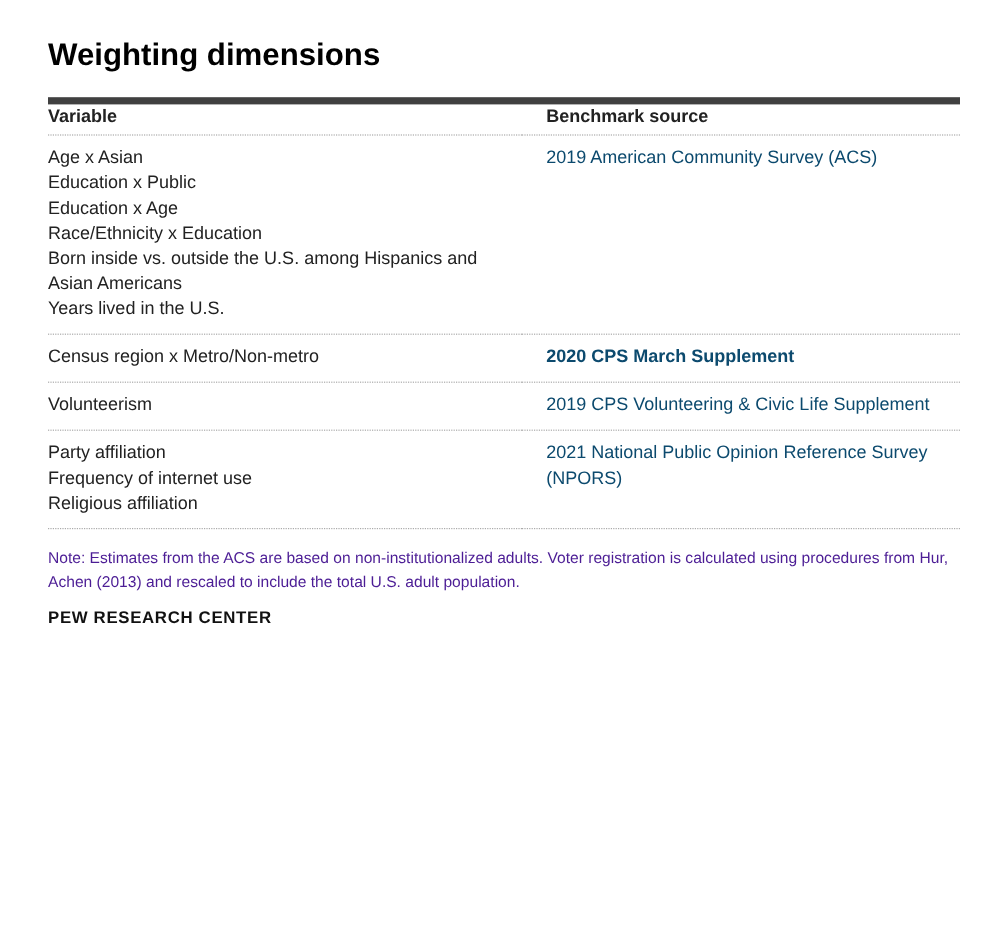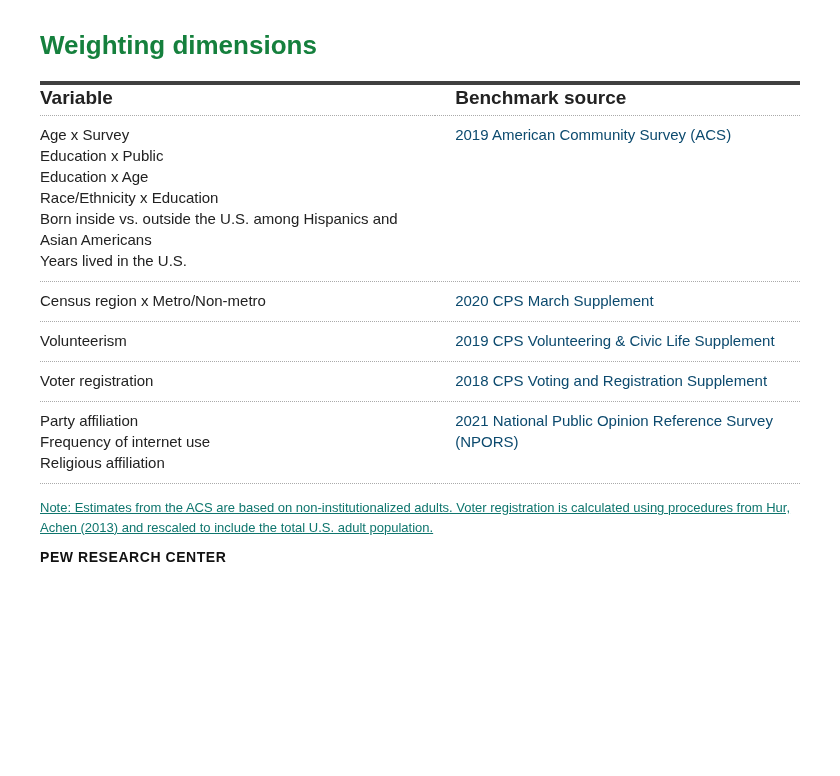--- a/index.html
+++ b/index.html
@@ -15,34 +15,34 @@
       color: #222;
       width: 840px;
       min-height: 776px;
       padding: 30px 40px 30px 40px;
     }
 
     .main-title {
       font-size: 26px;
       font-weight: 800;
       margin-bottom: 20px;
-      color: #15803d;
+      color: #000000;
       font-family: Franklin Gothic Medium, Arial Narrow, Arial, sans-serif;
     }
 
     table {
       width: 100%;
       border-collapse: collapse;
     }
 
     thead th {
       font-weight: 700;
-      font-size: 19px;
+      font-size: 15px;
       padding: 2px 0 6px 0;
-      border-top: 4px solid #404040;
+      border-top: 6px solid #404040;
       border-bottom: 1px dotted #aaa;
       text-align: left;
     }
 
     thead th.right {
       text-align: left;
       padding-left: 20px;
     }
 
     .col-variable {
@@ -81,24 +81,23 @@
 
     .benchmark-text {
       font-size: 15px;
       color: #0c4a6e;
       line-height: 1.4;
     }
 
     .note-section {
       margin-top: 14px;
       font-size: 13px;
-      color: #0f766e;
+      color: #4c1d95;
       line-height: 1.5;
       border-top: none;
-      text-decoration: underline;
     }
 
     .pew-label {
       margin-top: 12px;
       font-weight: 800;
       font-size: 14px;
       color: #111;
       letter-spacing: 0.04em;
     }
   </style>
@@ -111,53 +110,45 @@
   <thead>
     <tr>
       <th class="col-variable">Variable</th>
       <th class="col-benchmark right">Benchmark source</th>
     </tr>
   </thead>
   <tbody id="table-body">
   <tr class="group-row first-group">
         <td style="border-bottom: 1px dotted rgb(170, 170, 170); padding-bottom: 10px; padding-top: 8px; vertical-align: top;">
           <ul class="variable-list">
-            <li>Age x Survey</li>
+            <li>Age x Asian</li>
             <li>Education x Public</li>
             <li>Education x Age</li>
             <li>Race/Ethnicity x Education</li>
             <li>Born inside vs. outside the U.S. among Hispanics and Asian Americans</li>
             <li>Years lived in the U.S.</li>
           </ul>
         </td>
         <td class="benchmark-cell" style="border-bottom: 1px dotted rgb(170, 170, 170); padding-bottom: 10px; padding-top: 8px; vertical-align: top; padding-left: 20px;"><span class="benchmark-text">2019 American Community Survey (ACS)</span></td>
       </tr>
       <tr class="group-row">
         <td style="border-bottom: 1px dotted rgb(170, 170, 170); padding-bottom: 10px; border-top: 1px dotted rgb(170, 170, 170); padding-top: 8px; vertical-align: top;">
           <ul class="variable-list">
             <li>Census region x Metro/Non-metro</li>
           </ul>
         </td>
-        <td class="benchmark-cell" style="border-bottom: 1px dotted rgb(170, 170, 170); padding-bottom: 10px; border-top: 1px dotted rgb(170, 170, 170); padding-top: 8px; vertical-align: top; padding-left: 20px;"><span class="benchmark-text">2020 CPS March Supplement</span></td>
+        <td class="benchmark-cell" style="border-bottom: 1px dotted rgb(170, 170, 170); padding-bottom: 10px; border-top: 1px dotted rgb(170, 170, 170); padding-top: 8px; vertical-align: top; padding-left: 20px; font-weight: bold;"><span class="benchmark-text">2020 CPS March Supplement</span></td>
       </tr>
       <tr class="group-row">
         <td style="border-bottom: 1px dotted rgb(170, 170, 170); padding-bottom: 10px; border-top: 1px dotted rgb(170, 170, 170); padding-top: 8px; vertical-align: top; margin-left: 43px;">
           <ul class="variable-list">
             <li>Volunteerism</li>
           </ul>
         </td>
         <td class="benchmark-cell" style="border-bottom: 1px dotted rgb(170, 170, 170); padding-bottom: 10px; border-top: 1px dotted rgb(170, 170, 170); padding-top: 8px; vertical-align: top; padding-left: 20px;"><span class="benchmark-text">2019 CPS Volunteering &amp; Civic Life Supplement</span></td>
-      </tr>
-      <tr class="group-row">
-        <td style="border-bottom: 1px dotted rgb(170, 170, 170); padding-bottom: 10px; border-top: 1px dotted rgb(170, 170, 170); padding-top: 8px; vertical-align: top;">
-          <ul class="variable-list">
-            <li>Voter registration</li>
-          </ul>
-        </td>
-        <td class="benchmark-cell" style="border-bottom: 1px dotted rgb(170, 170, 170); padding-bottom: 10px; border-top: 1px dotted rgb(170, 170, 170); padding-top: 8px; vertical-align: top; padding-left: 20px;"><span class="benchmark-text">2018 CPS Voting and Registration Supplement</span></td>
       </tr>
       <tr class="group-row">
         <td style="border-bottom: 1px dotted rgb(170, 170, 170); padding-bottom: 10px; border-top: 1px dotted rgb(170, 170, 170); padding-top: 8px; vertical-align: top;">
           <ul class="variable-list">
             <li>Party affiliation</li>
             <li>Frequency of internet use</li>
             <li>Religious affiliation</li>
           </ul>
         </td>
         <td class="benchmark-cell" style="border-bottom: 1px dotted rgb(170, 170, 170); padding-bottom: 10px; border-top: 1px dotted rgb(170, 170, 170); padding-top: 8px; vertical-align: top; padding-left: 20px;"><span class="benchmark-text">2021 National Public Opinion Reference Survey (NPORS)</span></td>

